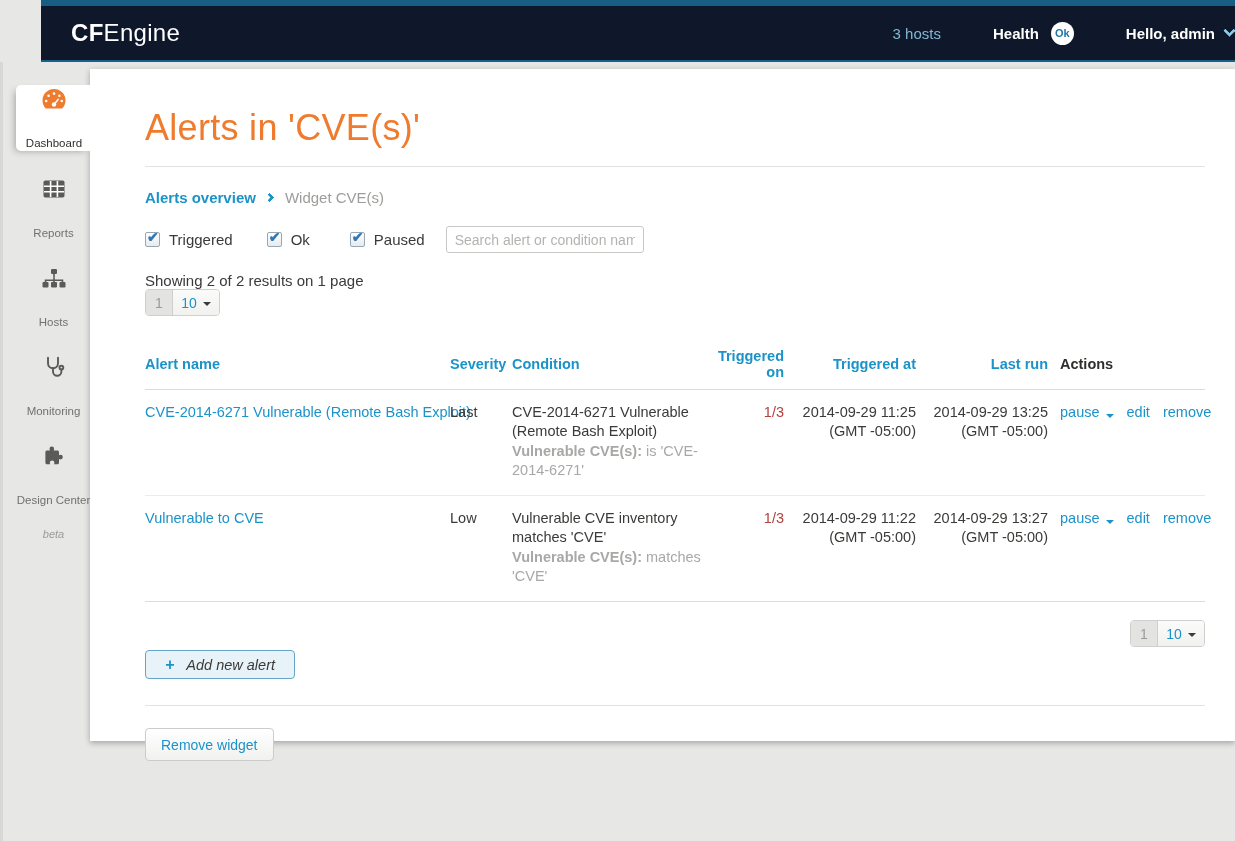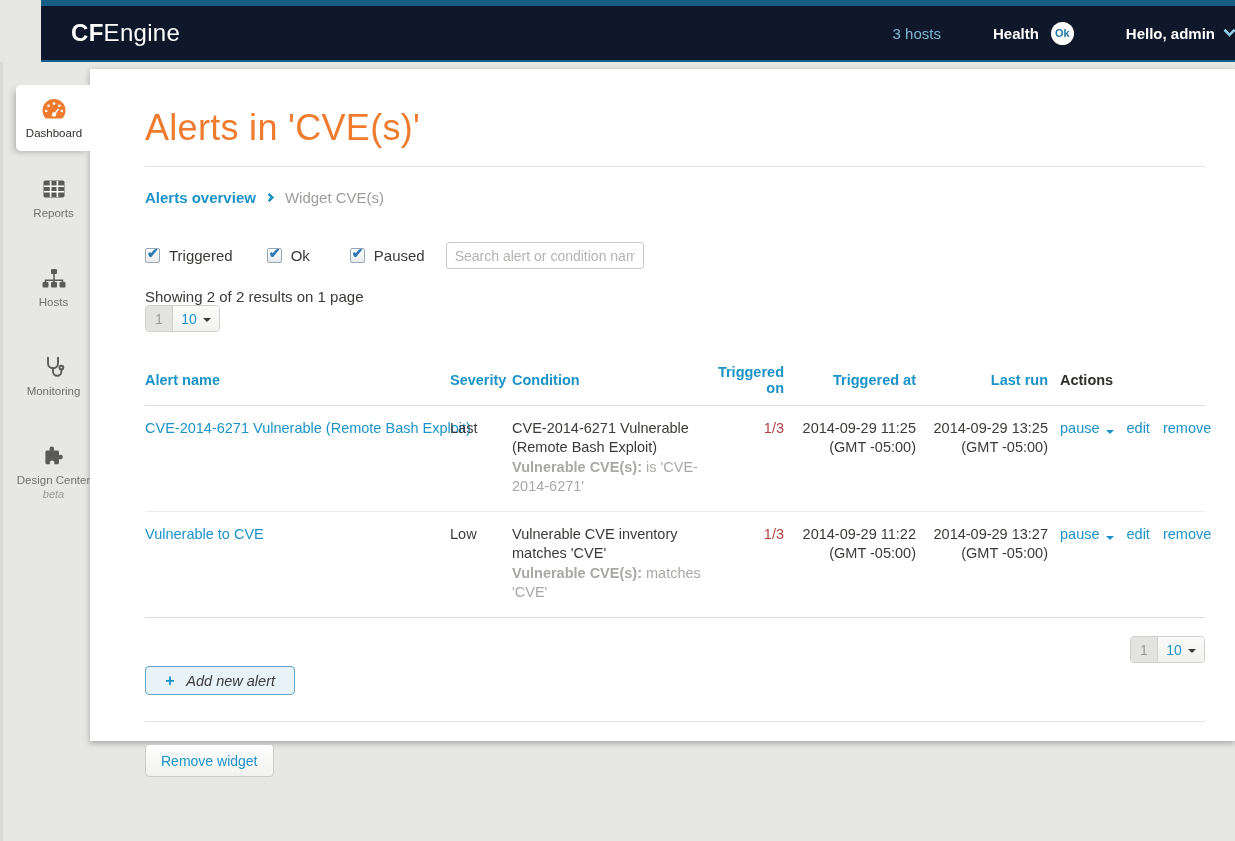--- a/index.html
+++ b/index.html
@@ -21,21 +21,21 @@
                   font-size:11px; font-weight:bold; display:flex; align-items:center;
                   justify-content:center; cursor:pointer; }
   .nav-user { display:flex; align-items:center; color:#fff; font-size:15px; font-weight:bold; cursor:pointer; }
   .chev-down { width:9px; height:9px; border-right:3px solid #8ccbe8; border-bottom:3px solid #8ccbe8;
                border-radius:1px; transform:rotate(45deg) translate(-2px,-2px); display:inline-block; margin-left:10px; }
 
   .window-edge { position:absolute; left:0; top:62px; width:3px; height:779px; background:#d8d8d6; }
 
   
   .sidebar { position:absolute; left:16px; top:85px; width:76px; z-index:4; }
-  .side-item { width:75px; display:flex; flex-direction:column; align-items:center; cursor:pointer; }
+  .side-item { width:75px; display:flex; flex-direction:column; align-items:center; cursor:pointer;gap:20px; }
   .side-item.active { background:#fff; border-radius:5px 0 0 5px; height:66px; width:76px;
                       justify-content:center; box-shadow:-4px 3px 7px -3px rgba(0,0,0,.3); }
   .side-item .lbl { font-size:11.5px; color:#71716f; margin-top:7px; text-align:center; }
   .side-item.active .lbl { color:#2f2f2d; }
   .side-item .beta { font-size:11px; font-style:italic; color:#9a9a98; margin-top:2px; }
   .side-item + .side-item { margin-top:9px; }
   .side-item:not(.active) { padding-top:18px; height:80px; }
   .icon-box { height:22px; display:flex; align-items:center; justify-content:center; }
 
   
@@ -45,21 +45,21 @@
 
   h1.page-title { margin-top:38px; font-size:36px; font-weight:400; color:#ee7b2e; letter-spacing:.3px; }
   .rule { border:none; border-top:1px solid #e2e2e0; margin-top:17px; }
 
   .breadcrumb { margin-top:22px; font-size:15px; display:flex; align-items:center; }
   .breadcrumb a { color:#1b93c9; text-decoration:none; font-weight:bold; cursor:pointer; }
   .bc-chev { width:7px; height:7px; border-top:3px solid #1b93c9; border-right:3px solid #1b93c9;
              border-radius:1px; transform:rotate(45deg); display:inline-block; margin:0 12px 0 10px; }
   .bc-current { color:#9d9d9b; }
 
-  .filter-row { margin-top:36px; display:flex; }
+  .filter-row { margin-top:20px; display:flex; }
   .filter { display:flex; align-items:center; cursor:pointer; }
   .cb { width:15px; height:15px; border:1px solid #97a7b3; border-radius:2px;
         background:linear-gradient(#fdfdfd,#e7ebee); position:relative; display:inline-block; cursor:pointer; }
   .cb::after { content:"\2714"; position:absolute; left:1px; top:-4px; font-size:14px;
                color:#3077b5; font-weight:bold; }
   .filter .flbl { font-size:15px; color:#3a3a38; margin-left:9px; }
   .f1 { margin-right:34px; } .f2 { margin-right:40px; } .f3 { margin-right:21px; }
   .search-input { width:198px; height:27px; border:1px solid #c9c9c7; border-radius:3px;
                   padding:0 8px; font-size:14px; color:#3a3a38; font-family:"Liberation Sans",sans-serif; }
   .search-input::placeholder { color:#b3b3b1; }

